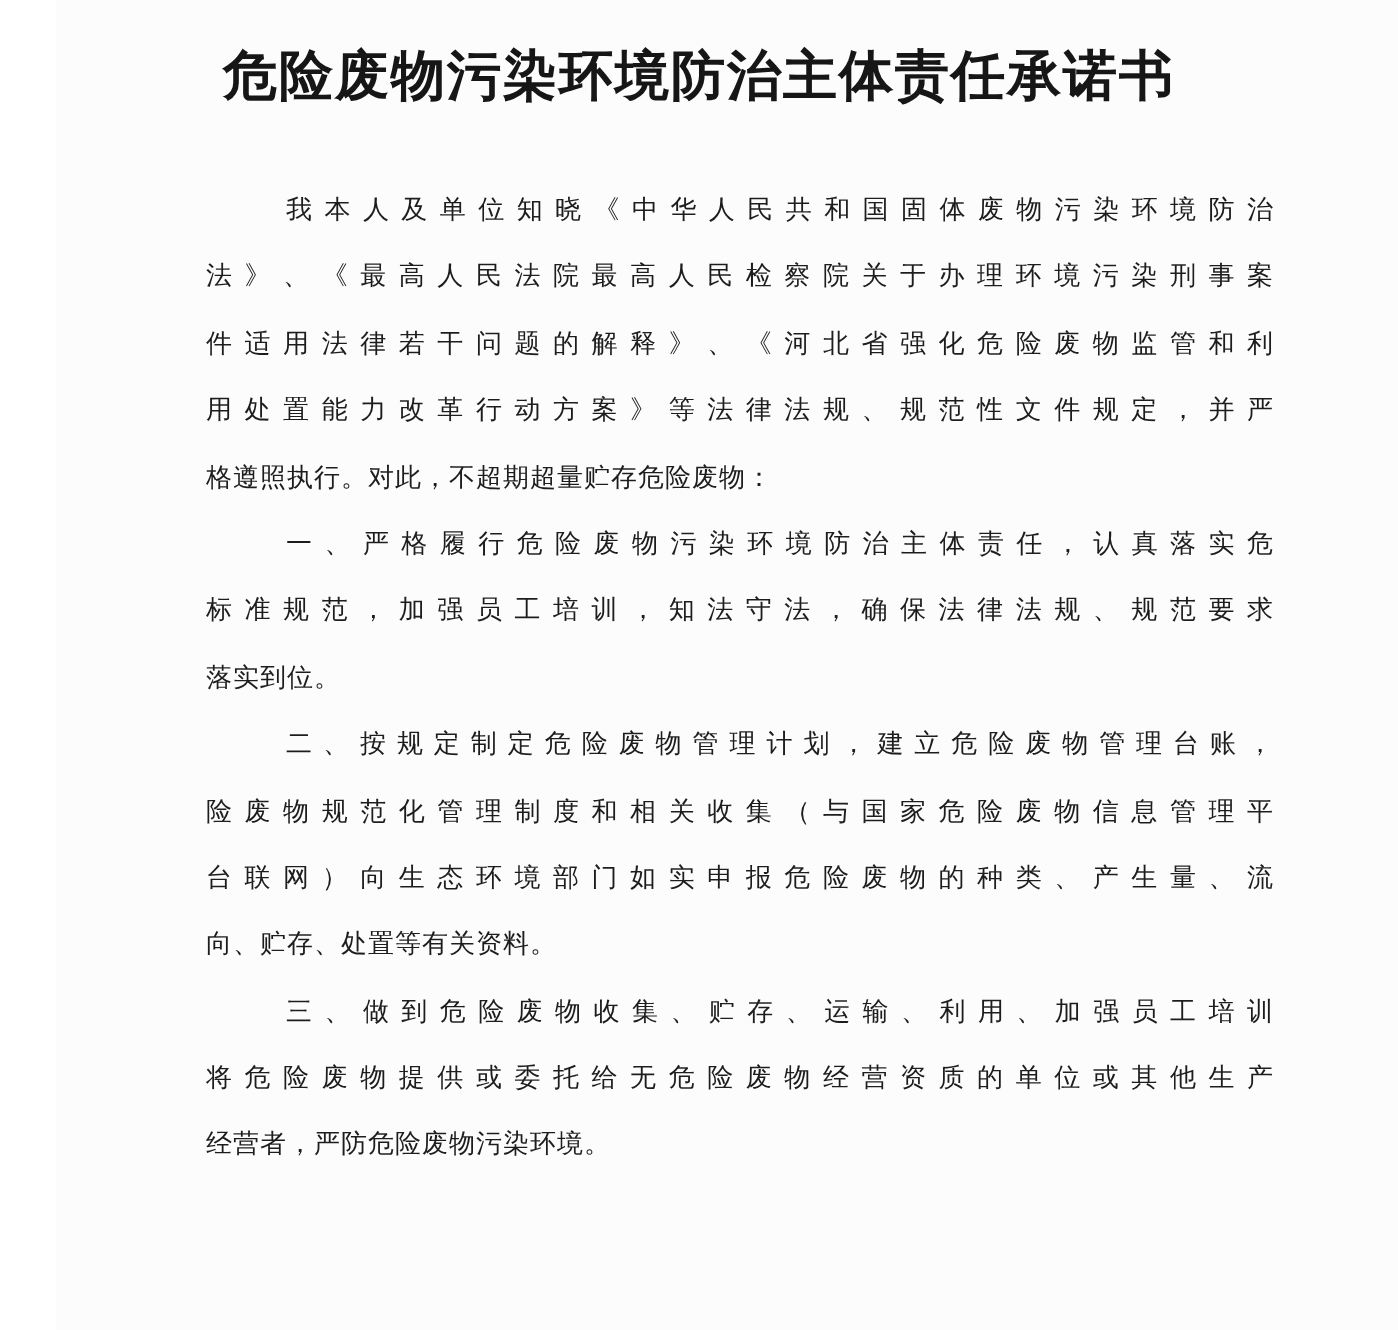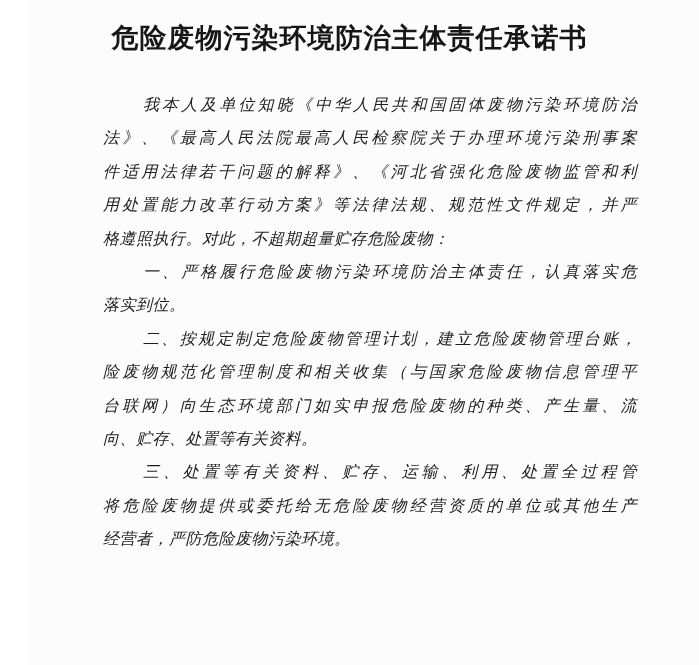--- a/index.html
+++ b/index.html
@@ -38,49 +38,49 @@
   .doc-body {
     position: absolute;
     top: 88px;
     left: 103px;
     width: 534px;
     color: #1d1d1d;
   }
   .line {
     height: 33.4px;
     line-height: 33.4px;
-    font-size: 16px;
+    font-size: 13px;
     letter-spacing: 0.5px;
     white-space: nowrap;
     text-align: justify;
     
     text-align-last: justify;
-    font-style: italic;
   }
   .line.last {
     text-align-last: left;
   }
   .line.indent {
     text-indent: 40px;
   }
 </style>
 </head>
 <body>
 
 <div class="page" style="background: rgb(252, 252, 253);">
   <h1 class="doc-title" style="color: rgb(22, 22, 22);">危险废物污染环境防治主体责任承诺书</h1>
   <div class="doc-body" style="color: rgb(29, 29, 29);">
       <div class="line indent">我本人及单位知晓《中华人民共和国固体废物污染环境防治</div>
       <div class="line">法》、《最高人民法院最高人民检察院关于办理环境污染刑事案</div>
       <div class="line">件适用法律若干问题的解释》、《河北省强化危险废物监管和利</div>
       <div class="line">用处置能力改革行动方案》等法律法规、规范性文件规定，并严</div>
       <div class="line last">格遵照执行。对此，不超期超量贮存危险废物：</div>
       <div class="line indent">一、严格履行危险废物污染环境防治主体责任，认真落实危</div>
+      <div class="line">标准规范，加强员工培训，知法守法，确保法律法规、规范要求</div>
       <div class="line last">落实到位。</div>
       <div class="line indent">二、按规定制定危险废物管理计划，建立危险废物管理台账，</div>
       <div class="line">险废物规范化管理制度和相关收集（与国家危险废物信息管理平</div>
       <div class="line">台联网）向生态环境部门如实申报危险废物的种类、产生量、流</div>
       <div class="line last">向、贮存、处置等有关资料。</div>
-      <div class="line indent">三、处置等有关资料、贮存、运输、利用、处置全过程管</div>
+      <div class="line indent">三、做到危险废物收集、贮存、运输、利用、加强员工培训</div>
       <div class="line">将危险废物提供或委托给无危险废物经营资质的单位或其他生产</div>
       <div class="line last">经营者，严防危险废物污染环境。</div>
     </div>
 </div>
 
 </body></html>

